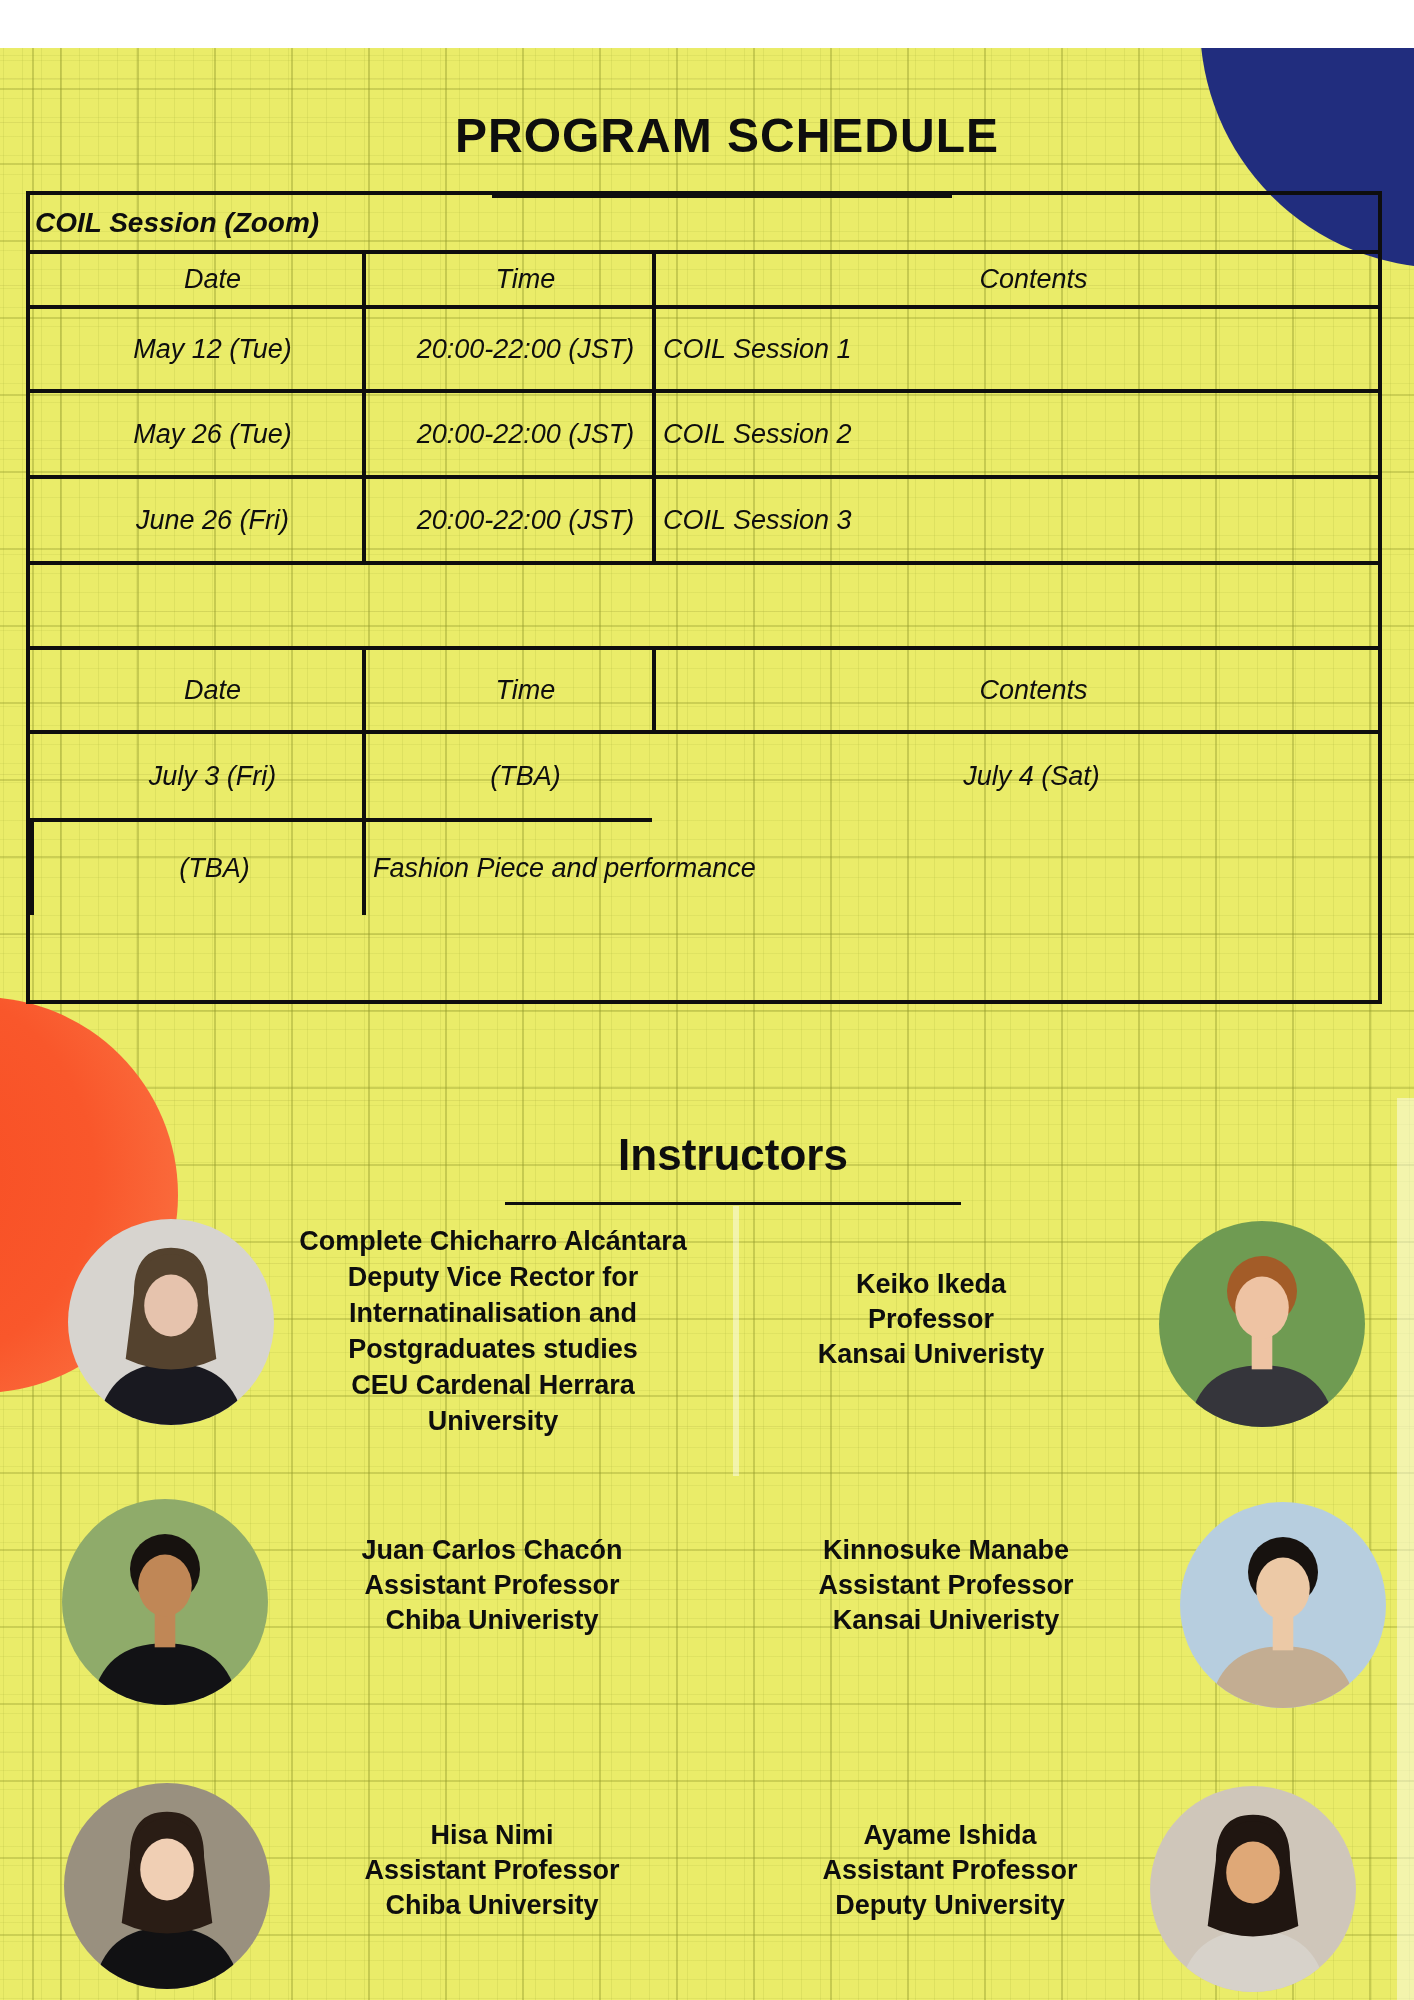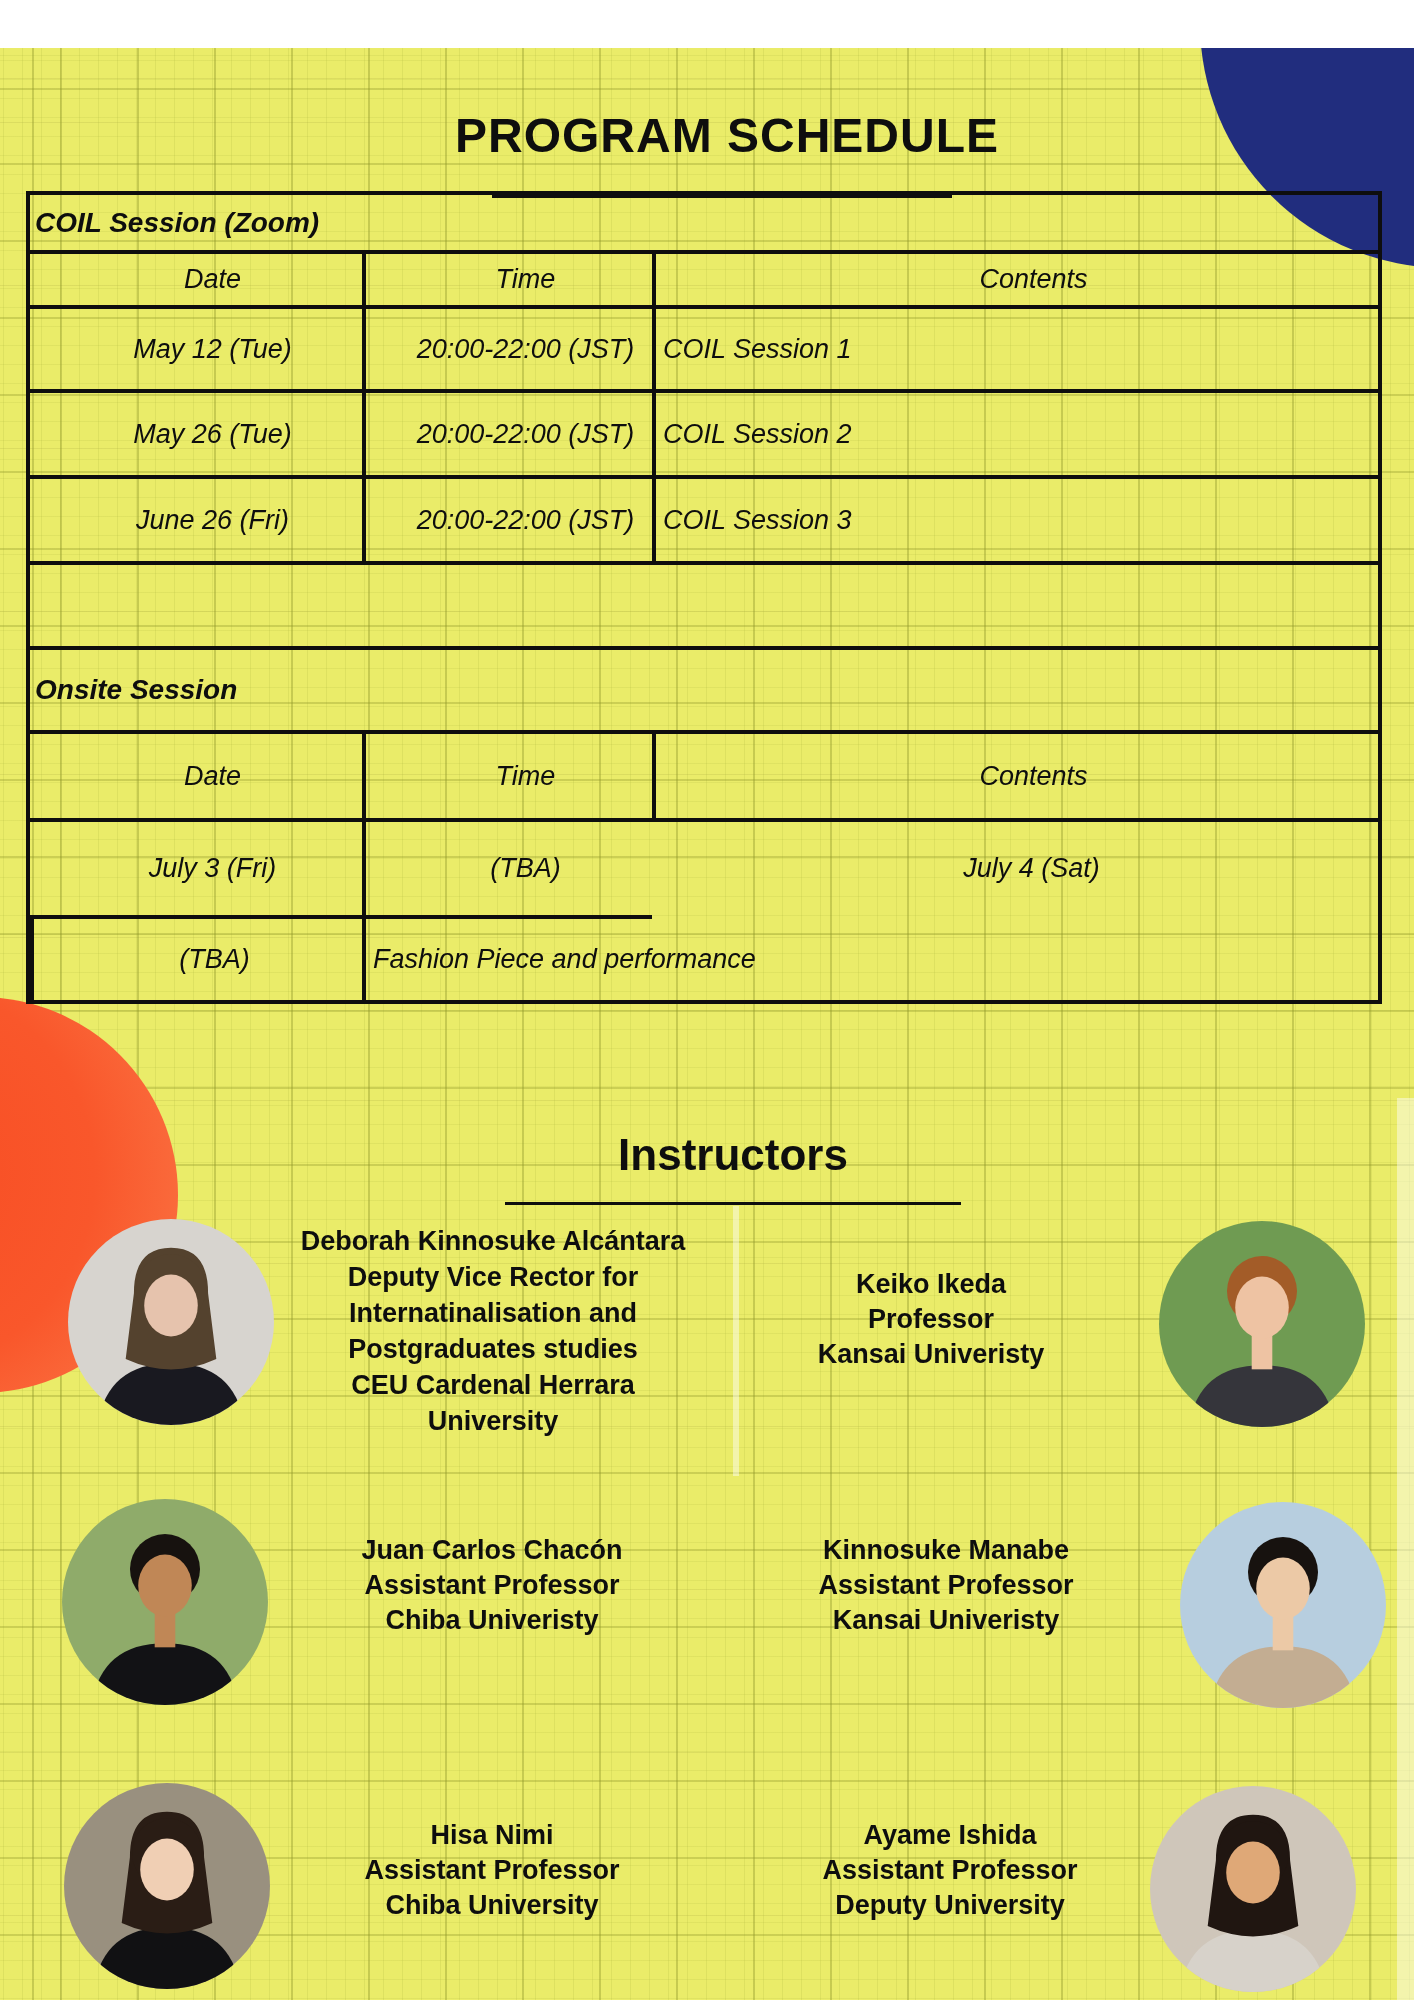--- a/index.html
+++ b/index.html
@@ -109,21 +109,20 @@
     <div class="cell bt ctr">May 26 (Tue)</div>
     <div class="cell bt bl ctr">20:00-22:00 (JST)</div>
     <div class="cell bt bl lft">COIL Session 2</div>
 
     <div class="cell bt ctr">June 26 (Fri)</div>
     <div class="cell bt bl ctr">20:00-22:00 (JST)</div>
     <div class="cell bt bl lft">COIL Session 3</div>
 
     <div class="cell span3 bt"></div>
 
-    <div class="cell span3 bt sec-title">Onsite Session</div>
 
     <div class="cell bt ctr">Date</div>
     <div class="cell bt bl ctr">Time</div>
     <div class="cell bt bl ctr">Contents</div>
 
     <div class="cell bt ctr">July 3 (Fri)</div>
     <div class="cell bt bl ctr">(TBA)</div>
 
     <div class="cell bt ctr">July 4 (Sat)</div>
     <div class="cell bt bl ctr">(TBA)</div>
@@ -188,21 +187,21 @@
       <rect width="100" height="100" fill="#cfc6ba"></rect>
       <path d="M14 102 Q18 70 50 70 Q82 70 86 102 Z" fill="#d7d2ca"></path>
       <rect x="45" y="50" width="10" height="22" fill="#dfa877"></rect>
       <path d="M32 36 Q32 14 50 14 Q68 14 68 36 L72 68 Q50 78 28 68 Z" fill="#201611"></path>
       <circle cx="50" cy="34" r="17" fill="#201611"></circle>
       <ellipse cx="50" cy="42" rx="13" ry="15" fill="#dfa877"></ellipse>
     </svg>
   </div>
 
   <div class="instructor-text six t-deborah">
-    <div>Deborah Kinnosuke Alcántara</div>
+    <div>Complete Chicharro Alcántara</div>
     <div>Deputy Vice Rector for</div>
     <div>Internatinalisation and</div>
     <div>Postgraduates studies</div>
     <div>CEU Cardenal Herrara</div>
     <div>University</div>
   </div>
   <div class="instructor-text t-keiko">
     <div>Keiko Ikeda</div>
     <div>Professor</div>
     <div>Kansai Univeristy</div>

